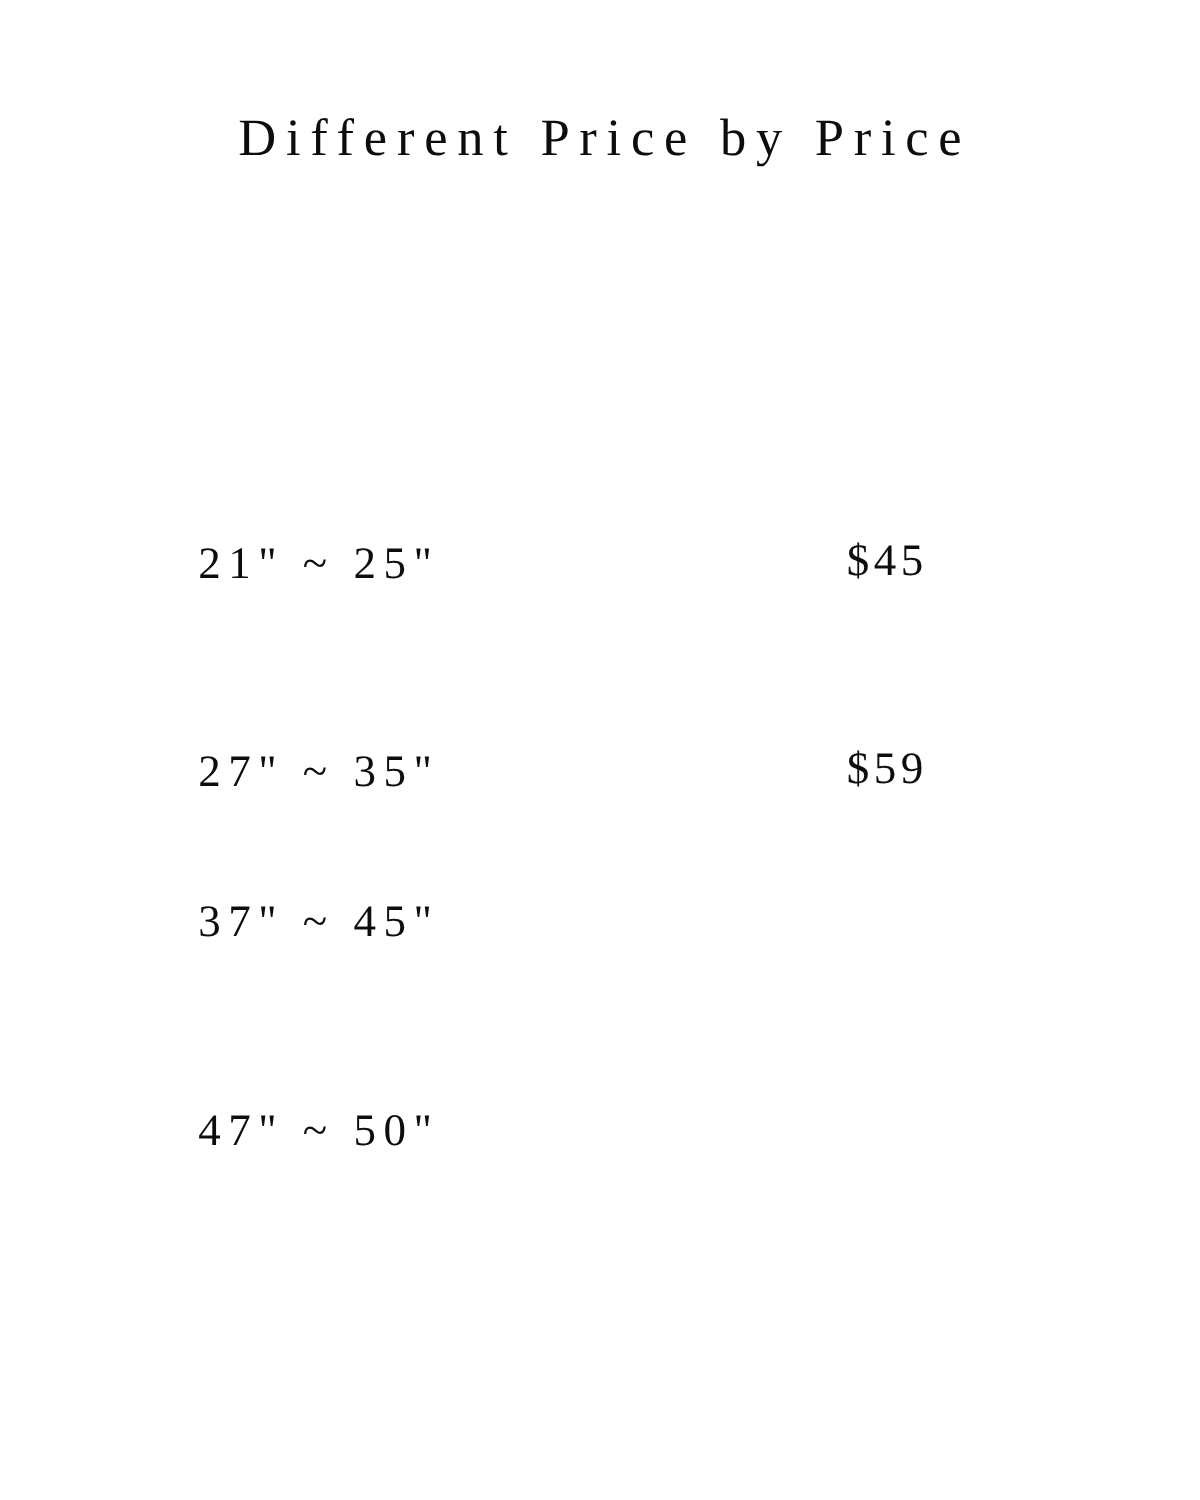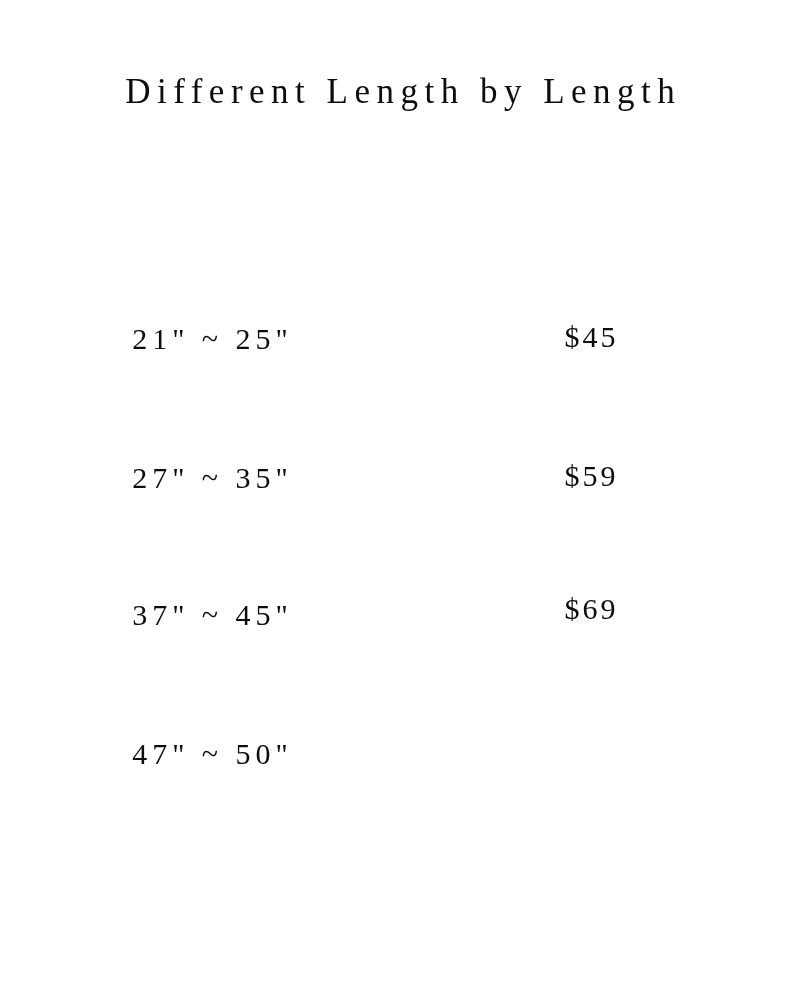--- a/index.html
+++ b/index.html
@@ -51,52 +51,52 @@
     text-indent: 5px;
     white-space: nowrap;
   }
   .price-cell {
     width: 340px;
     text-align: center;
     font-size: 30px;
     letter-spacing: 3px;
     text-indent: 3px;
     white-space: nowrap;
+    margin-top: 37px;
   }
   .row-1 .range-cell { position: relative; top: 52px; }
   .row-1 .price-cell { position: relative; top: 50px; }
   .row-2 .range-cell { position: relative; top: 56px; }
   .row-2 .price-cell { position: relative; top: 54px; }
   .row-3 .range-cell { position: relative; top: 58px; }
   .row-3 .price-cell { position: relative; top: 52px; }
   .row-4 .range-cell { position: relative; top: 62px; }
   .row-4 .price-cell { position: relative; top: 54px; }
 </style>
 </head>
 <body>
 
 <div class="sheet">
 
-  <div class="title">Different Length by Length</div>
+  <div class="title">Different Price by Price</div>
 
   <div class="price-table">
 
     <div class="price-row row-1">
       <div class="range-cell">21" ~ 25"</div>
       <div class="price-cell">$45</div>
     </div>
 
     <div class="price-row row-2">
       <div class="range-cell">27" ~ 35"</div>
       <div class="price-cell">$59</div>
     </div>
 
     <div class="price-row row-3">
       <div class="range-cell">37" ~ 45"</div>
-      <div class="price-cell">$69</div>
     </div>
 
     <div class="price-row row-4">
       <div class="range-cell">47" ~ 50"</div>
     </div>
 
   </div>
 </div>
 
 </body></html>

